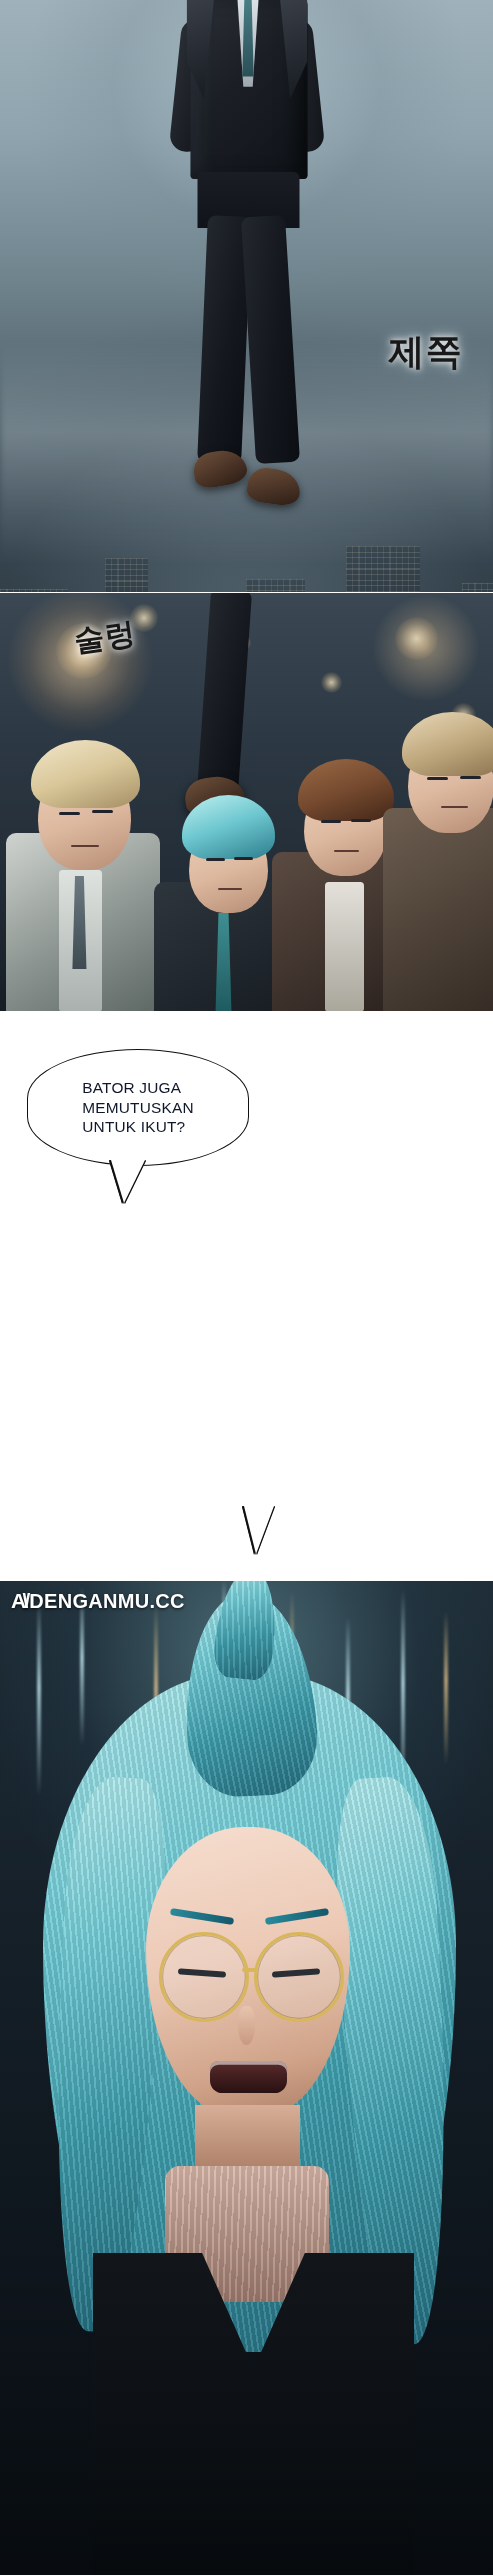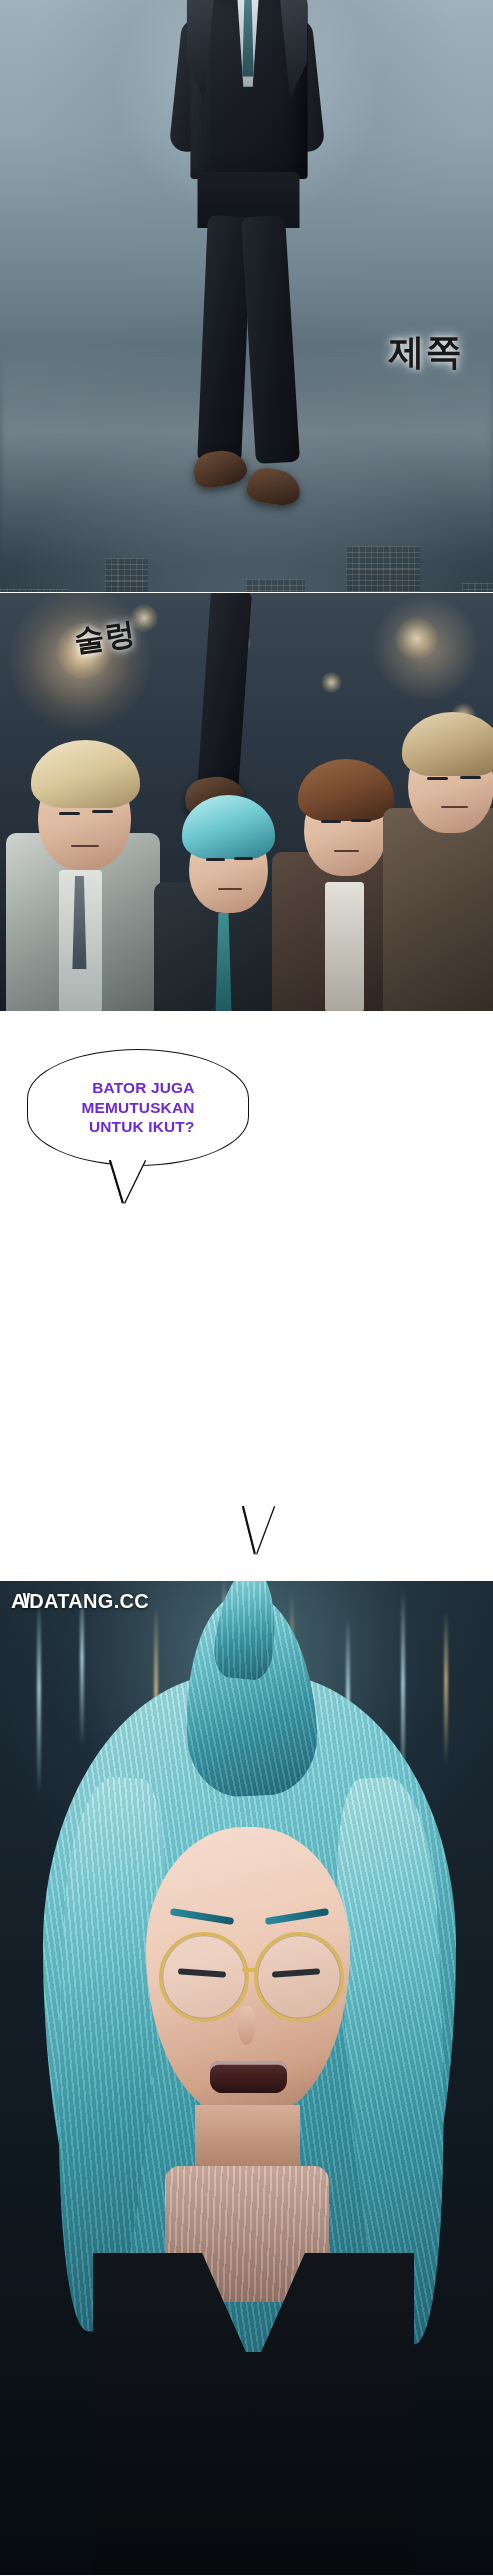--- a/index.html
+++ b/index.html
@@ -197,25 +197,25 @@
 
   
   .bubble {
     position: absolute;
     background: #ffffff;
     border: 1.9px solid #111111;
     border-radius: 50% / 42%;
     display: flex;
     align-items: center;
     justify-content: center;
-    text-align: right;
+    text-align: left;
     box-sizing: border-box;
-    color: #6d28d9;
+    color: #0f172a;
     font-family: "Liberation Sans", sans-serif;
-    font-weight: 700;
+    font-weight: 400;
     letter-spacing: 0.2px;
     line-height: 1.26;
     padding: 16px 21px;
     z-index: 5;
   }
   .bubble .txt { white-space: pre-line; }
   .tail {
     position: absolute;
     width: 0; height: 0;
     z-index: 6;
@@ -517,17 +517,17 @@
     <div class="sweater" style="left:165px; top:586px; width:164px; height:136px;
          border-radius:15px 15px 0 0;"></div>
     <div class="collar" style="left:93px; top:673px; width:321px; height:323px;
          clip-path:polygon(0 0, 34% 0, 50% 36%, 66% 0, 100% 0, 100% 100%, 0 100%);"></div>
 
     <div class="panel-border"></div>
   </div>
 
   <div id="watermark">
     <span class="mark">A\/</span>
-    <span>DATANG.CC</span>
+    <span>DENGANMU.CC</span>
   </div>
 
 </div>
 
 
 </body></html>

